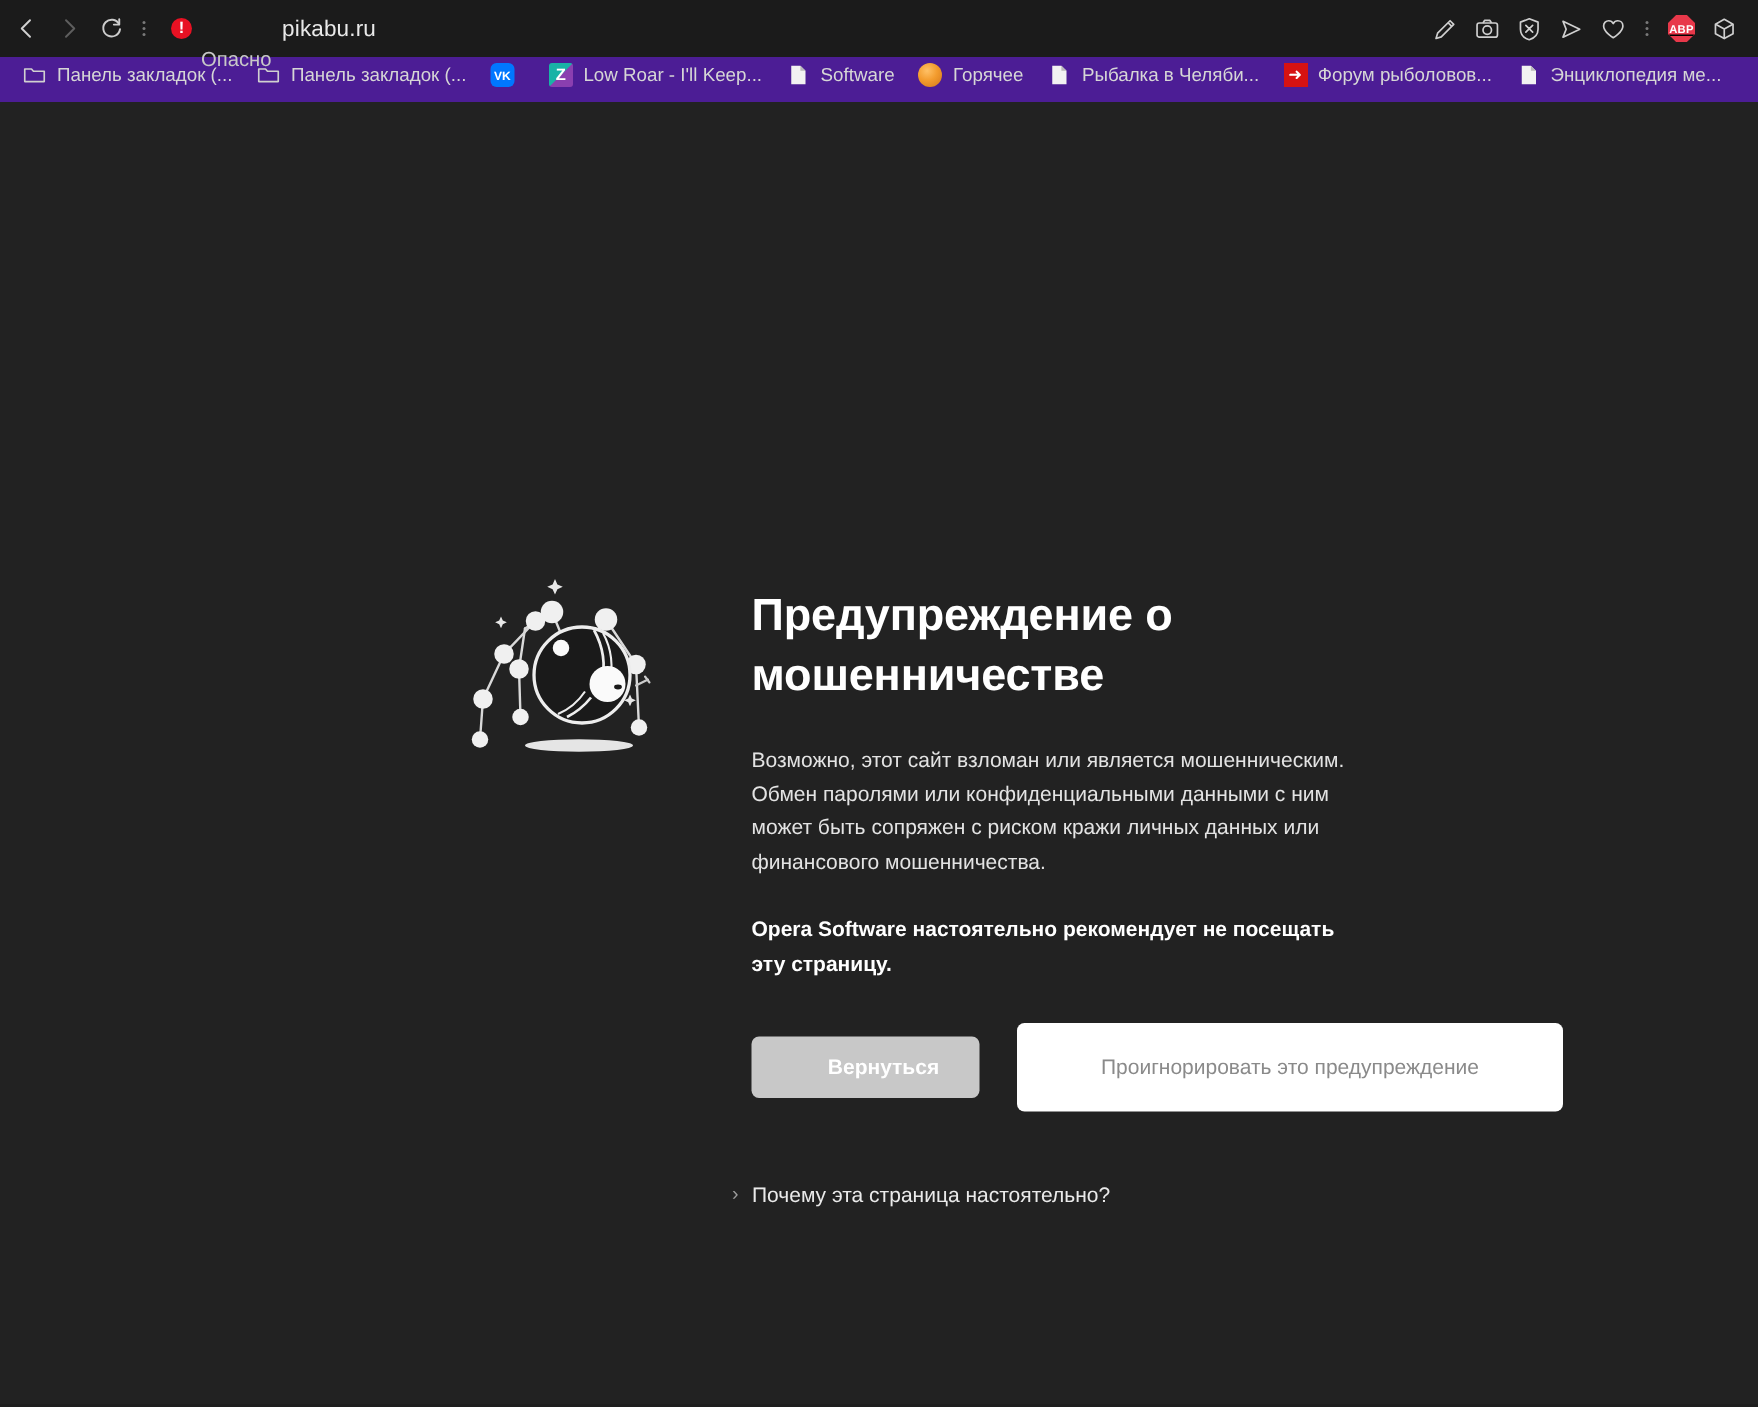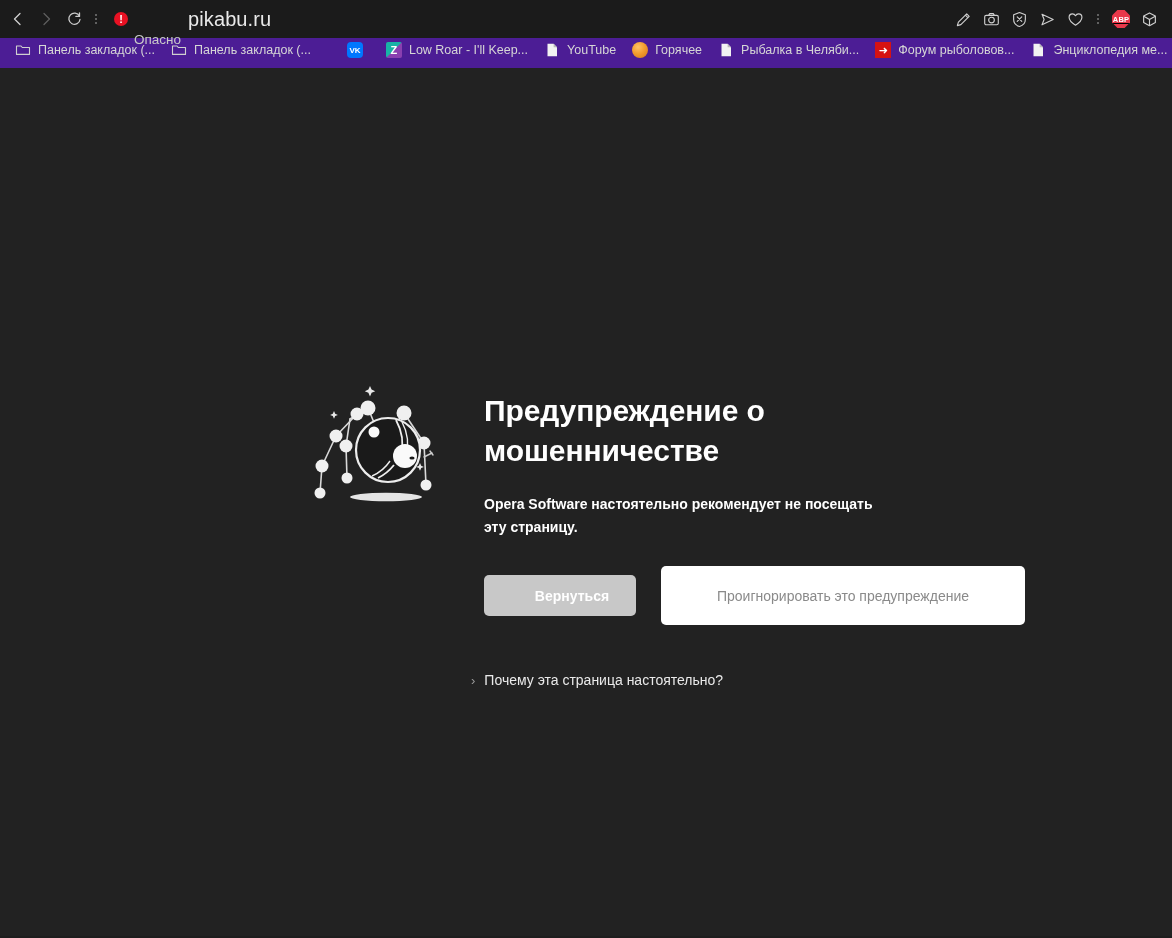--- a/index.html
+++ b/index.html
@@ -73,21 +73,21 @@
     font-family: "Liberation Sans", sans-serif;
   }
   #danger-label {
     color: #c8c8c8; font-size: 13.5px;
     white-space: nowrap;
     margin-top: 40px;
   }
 
   #url-text {
     color: #e9e9e9;
-    font-size: 20px;
+    font-size: 15px;
     white-space: nowrap;
     letter-spacing: 0.1px;
     cursor: text;
   }
 
   #toolbar-actions {
     display: flex; align-items: center; gap: 2px;
     flex: 0 0 auto;
     text-decoration: underline;
   }
@@ -134,21 +134,21 @@
     font-size: 12.5px;
     white-space: nowrap;
     overflow: hidden;
     text-overflow: ellipsis;
   }
   .bm-ico { width: 16px; height: 16px; flex: 0 0 auto; display:block; }
 
   .ico-vk {
     background: #0077ff; border-radius: 4px;
     color: #fff; font-size: 8px; font-weight: bold;
-    display: flex; align-items: center; justify-content: center; margin-left: 20px;
+    display: flex; align-items: center; justify-content: center;
   }
   .ico-z {
     background: linear-gradient(135deg, #19b3a6 0%, #19b3a6 48%, #8a3fb0 52%, #8a3fb0 100%);
     border-radius: 2px;
     color: #fff; font-size: 11px; font-weight: bold;
     display: flex; align-items: center; justify-content: center;
   }
   .ico-pikabu {
     background: radial-gradient(circle at 38% 32%, #ffc166 0%, #f39c2e 45%, #d2761a 100%);
     border-radius: 50%;
@@ -166,21 +166,21 @@
     background: #222222;
     position: relative;
   }
 
   #warning-wrap {
     position: absolute;
     left: 300px;
     top: 305px;
     display: flex;
     align-items: flex-start;
-    gap: 0px;
+    gap: 17px;
   }
 
   #illustration { width: 145px; height: 135px; flex: 0 0 auto; display:block; }
 
   #warning-text {
     width: 545px;
     margin-left: 39px;
     padding-top: 18px;
   }
 
@@ -383,21 +383,21 @@
     <div class="bookmark">
       <div class="bm-ico ico-z">Z</div>
       <span class="bm-label">Low Roar - I'll Keep...</span>
     </div>
 
     <div class="bookmark">
       <svg class="bm-ico" viewBox="0 0 16 16">
         <path d="M3.5 1.8 H9.6 L13 5.2 V14.2 H3.5 Z" fill="#f2f2f2"></path>
         <path d="M9.6 1.8 V5.2 H13" fill="#b9b9b9"></path>
       </svg>
-      <span class="bm-label">YouTube</span>
+      <span class="bm-label">Software</span>
     </div>
 
     <div class="bookmark">
       <div class="bm-ico ico-pikabu"></div>
       <span class="bm-label">Горячее</span>
     </div>
 
     <div class="bookmark">
       <svg class="bm-ico" viewBox="0 0 16 16">
         <path d="M3.5 1.8 H9.6 L13 5.2 V14.2 H3.5 Z" fill="#f2f2f2"></path>
@@ -477,20 +477,21 @@
         <path d="M130 78 L133 82"></path>
       </g>
 
       <ellipse cx="86" cy="124" rx="36" ry="4.2" fill="#e5e5e5"></ellipse>
     </svg>
 
     <div id="warning-text">
 
       <h1 id="warning-title">Предупреждение о мошенничестве</h1>
 
+      <p id="warning-desc">Возможно, этот сайт взломан или является мошенническим. Обмен паролями или конфиденциальными данными с ним может быть сопряжен с риском кражи личных данных или финансового мошенничества.</p>
 
       <p id="warning-advice">Opera Software настоятельно рекомендует не посещать эту страницу.</p>
 
       <div id="button-row">
         <button id="btn-back">Вернуться</button>
         <button id="btn-ignore">Проигнорировать это предупреждение</button>
       </div>
 
       <div id="why-link-row">
         <span id="why-chevron">›</span>

